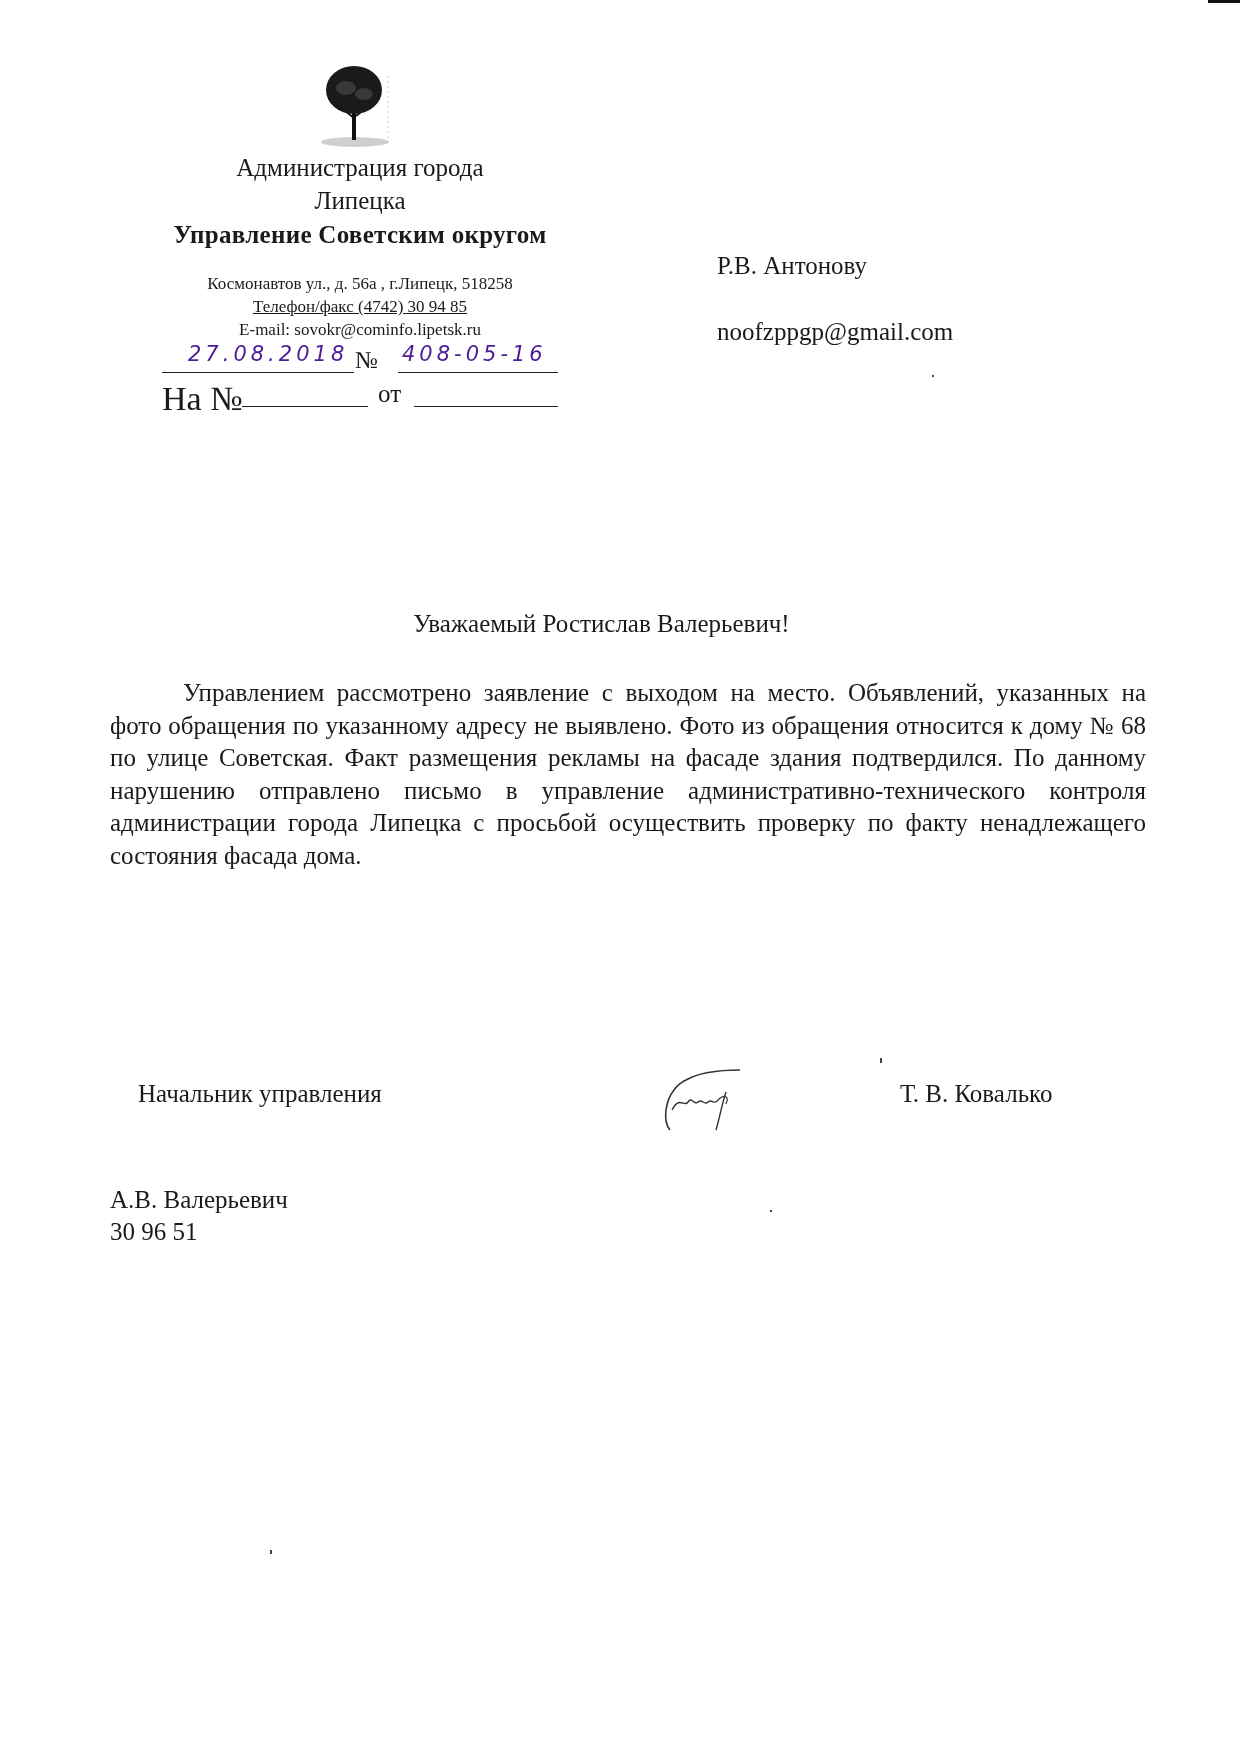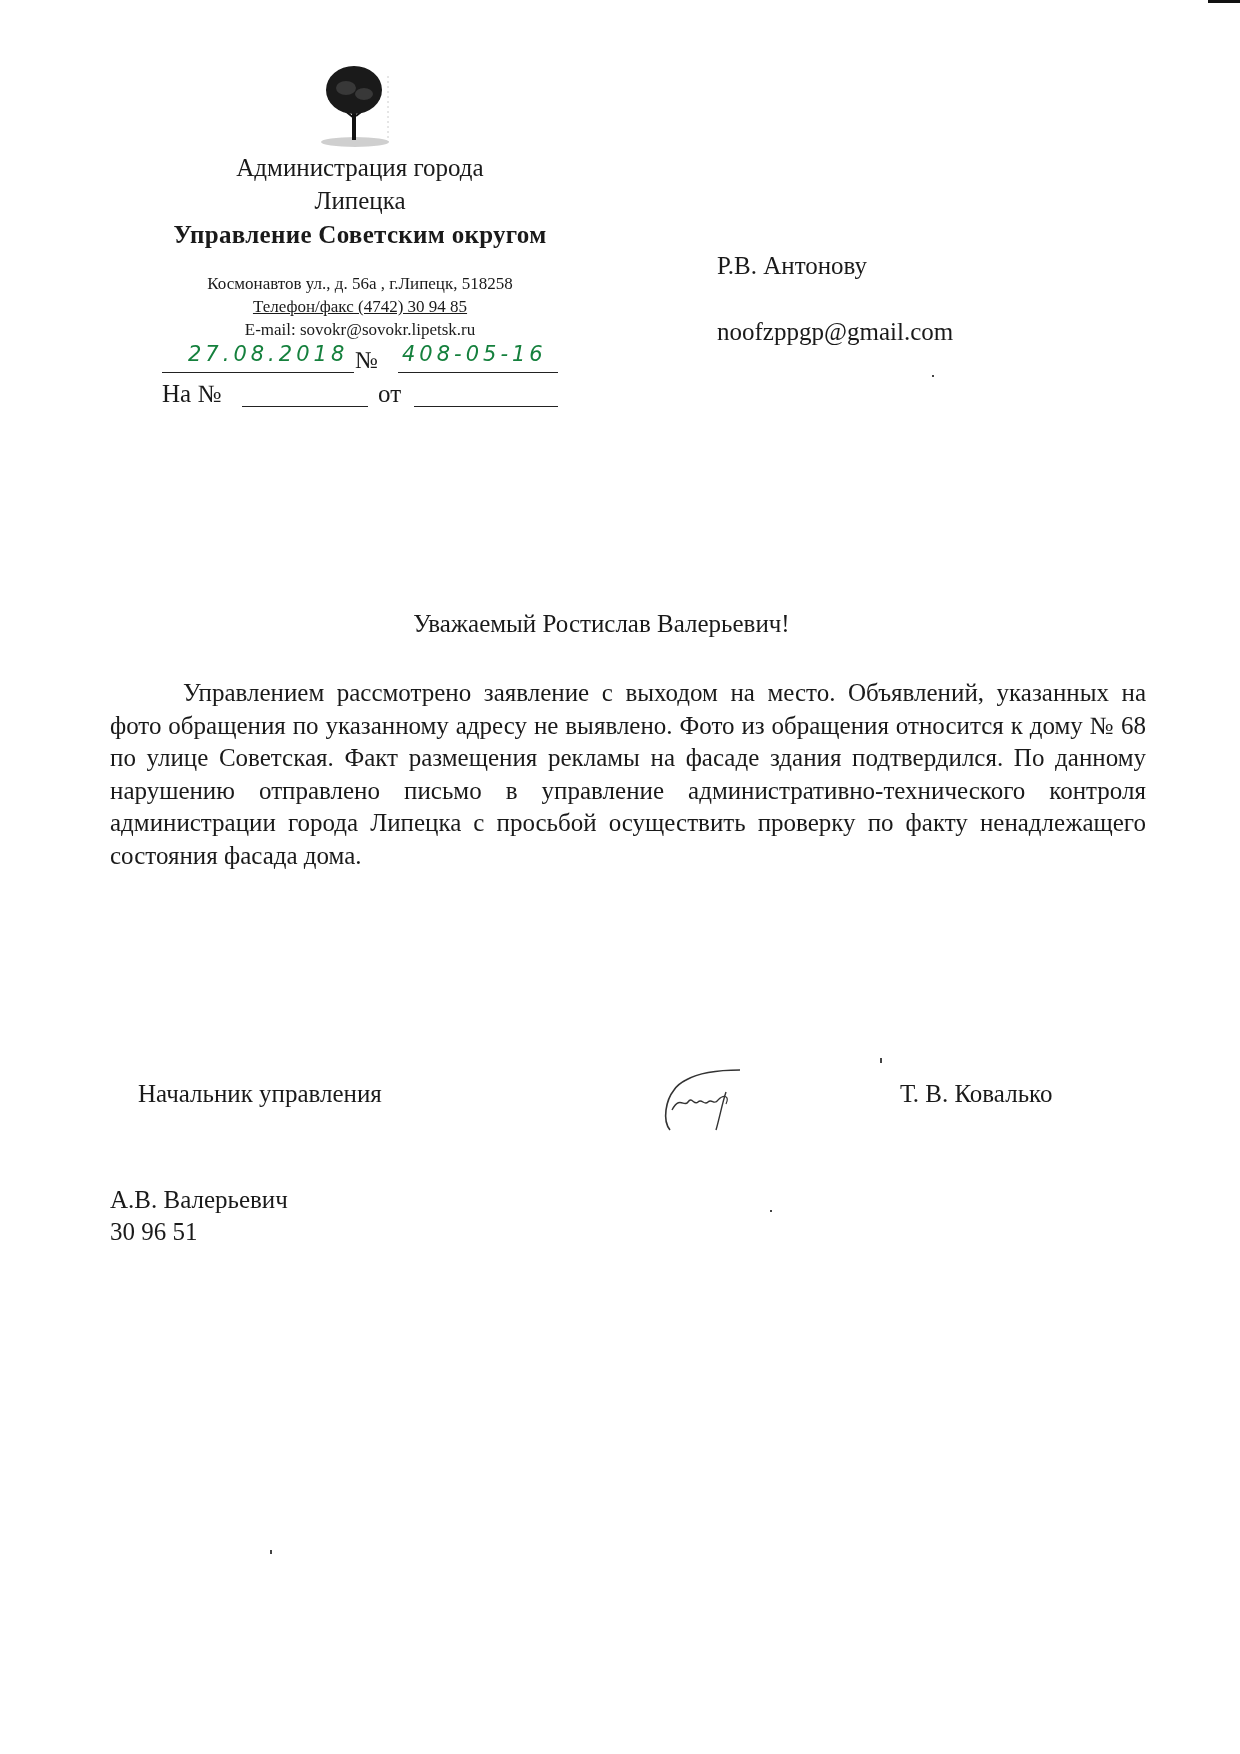--- a/index.html
+++ b/index.html
@@ -5,21 +5,21 @@
   html, body { margin: 0; padding: 0; background: #ffffff; }
   body { width: 1240px; height: 1754px; position: relative; overflow: hidden;
          font-family: "Liberation Serif", "DejaVu Serif", serif; color: #1a1a1a; }
   .abs { position: absolute; }
   .corner-mark { left: 1208px; top: 0; width: 32px; height: 3px; background: #111; }
   .logo { left: 300px; top: 58px; width: 110px; height: 92px; }
   .hdr-center { text-align: center; width: 460px; left: 130px; }
   .hdr-title { font-size: 25px; line-height: 34px; }
   .hdr-bold { font-size: 25px; font-weight: bold; line-height: 34px; letter-spacing: 0.3px; }
   .hdr-small { font-size: 17px; line-height: 23px; }
-  .hw { font-family: "DejaVu Sans", sans-serif; font-style: italic; font-size: 21px; color: #15803d; letter-spacing: 4px; }
+  .hw { font-family: "DejaVu Sans", sans-serif; font-style: italic; font-size: 21px; color: #4c1d95; letter-spacing: 4px; }
   .line { height: 1px; background: #222; }
   .recipient { left: 717px; font-size: 25px; }
   .salutation { left: 0; width: 1203px; text-align: center; font-size: 25px; top: 610px; }
   .body-text { left: 110px; width: 1036px; font-size: 25px; line-height: 32.5px; text-align: justify; }
   .body-text p { margin: 0; text-indent: 73px; }
   .sig-text { font-size: 25px; }
   .signature { left: 640px; top: 1060px; width: 120px; height: 80px; }
   .speck { background: #444; }
 </style>
 </head>
@@ -36,29 +36,29 @@
   <ellipse cx="64" cy="36" rx="9" ry="6" fill="#555" opacity="0.5"></ellipse>
   <line x1="88" y1="18" x2="88" y2="84" stroke="#ccc" stroke-width="1" stroke-dasharray="2,3"></line>
 </svg>
 
 <div class="abs hdr-center hdr-title" style="top:151px;">Администрация города</div>
 <div class="abs hdr-center hdr-title" style="top:184px;">Липецка</div>
 <div class="abs hdr-center hdr-bold" style="top:218px;">Управление Советским округом</div>
 
 <div class="abs hdr-center hdr-small" style="top:272px;">Космонавтов ул., д. 56а , г.Липецк, 518258</div>
 <div class="abs hdr-center hdr-small" style="top:295px;text-decoration:underline;">Телефон/факс (4742) 30 94 85</div>
-<div class="abs hdr-center hdr-small" style="top:318px;">E-mail: sovokr@sovokr.lipetsk.ru</div>
+<div class="abs hdr-center hdr-small" style="top:318px;">E-mail: sovokr@cominfo.lipetsk.ru</div>
 
 <div class="abs hw" style="left:188px; top:342px;">27.08.2018</div>
 <div class="abs line" style="left:162px; top:372px; width:192px;"></div>
 <div class="abs" style="left:355px; top:347px; font-size:24px;">№</div>
 <div class="abs hw" style="left:402px; top:342px;">408-05-16</div>
 <div class="abs line" style="left:398px; top:372px; width:160px;"></div>
 
-<div class="abs" style="left:162px; top:380px; font-size:25px;">На №</div>
+<div class="abs" style="left:162px; top:380px; font-size:34px;">На №</div>
 <div class="abs line" style="left:242px; top:406px; width:126px;"></div>
 <div class="abs" style="left:378px; top:380px; font-size:25px;">от</div>
 <div class="abs line" style="left:414px; top:406px; width:144px;"></div>
 
 <div class="abs recipient" style="top:252px;">Р.В. Антонову</div>
 <div class="abs recipient" style="top:318px;">noofzppgp@gmail.com</div>
 
 <div class="abs salutation">Уважаемый Ростислав Валерьевич!</div>
 
 <div class="abs body-text" style="top:677px;">

